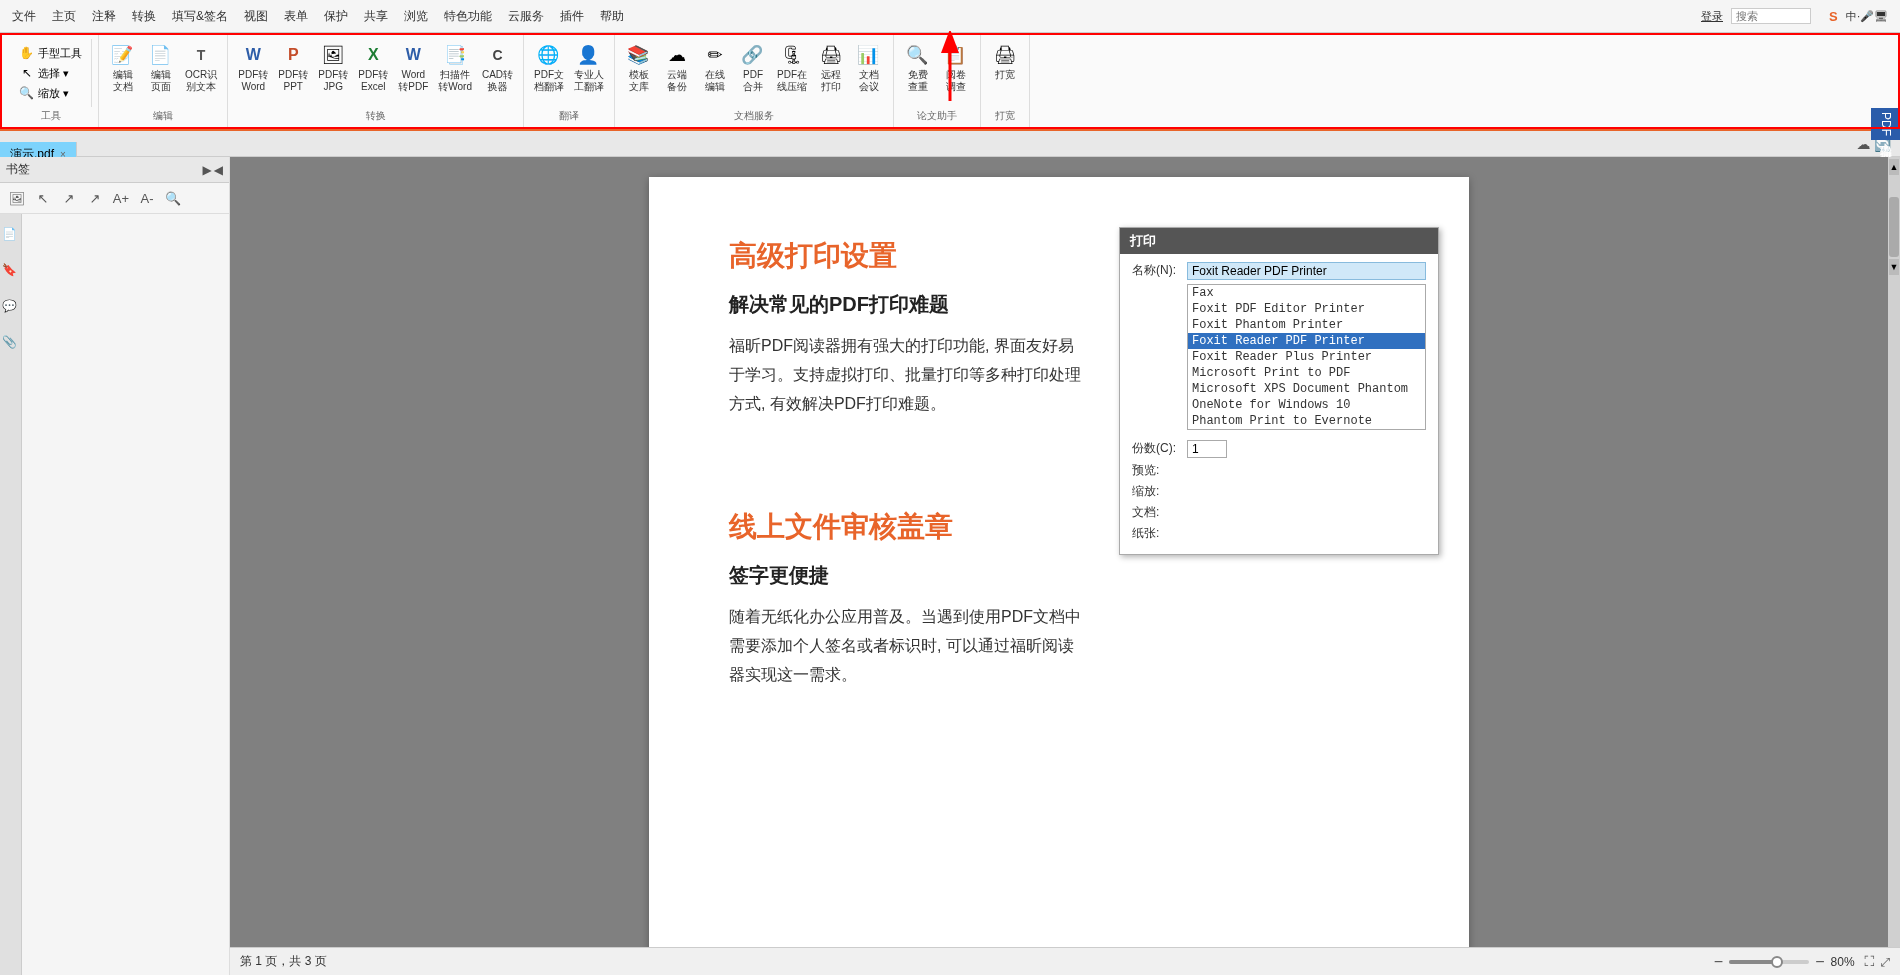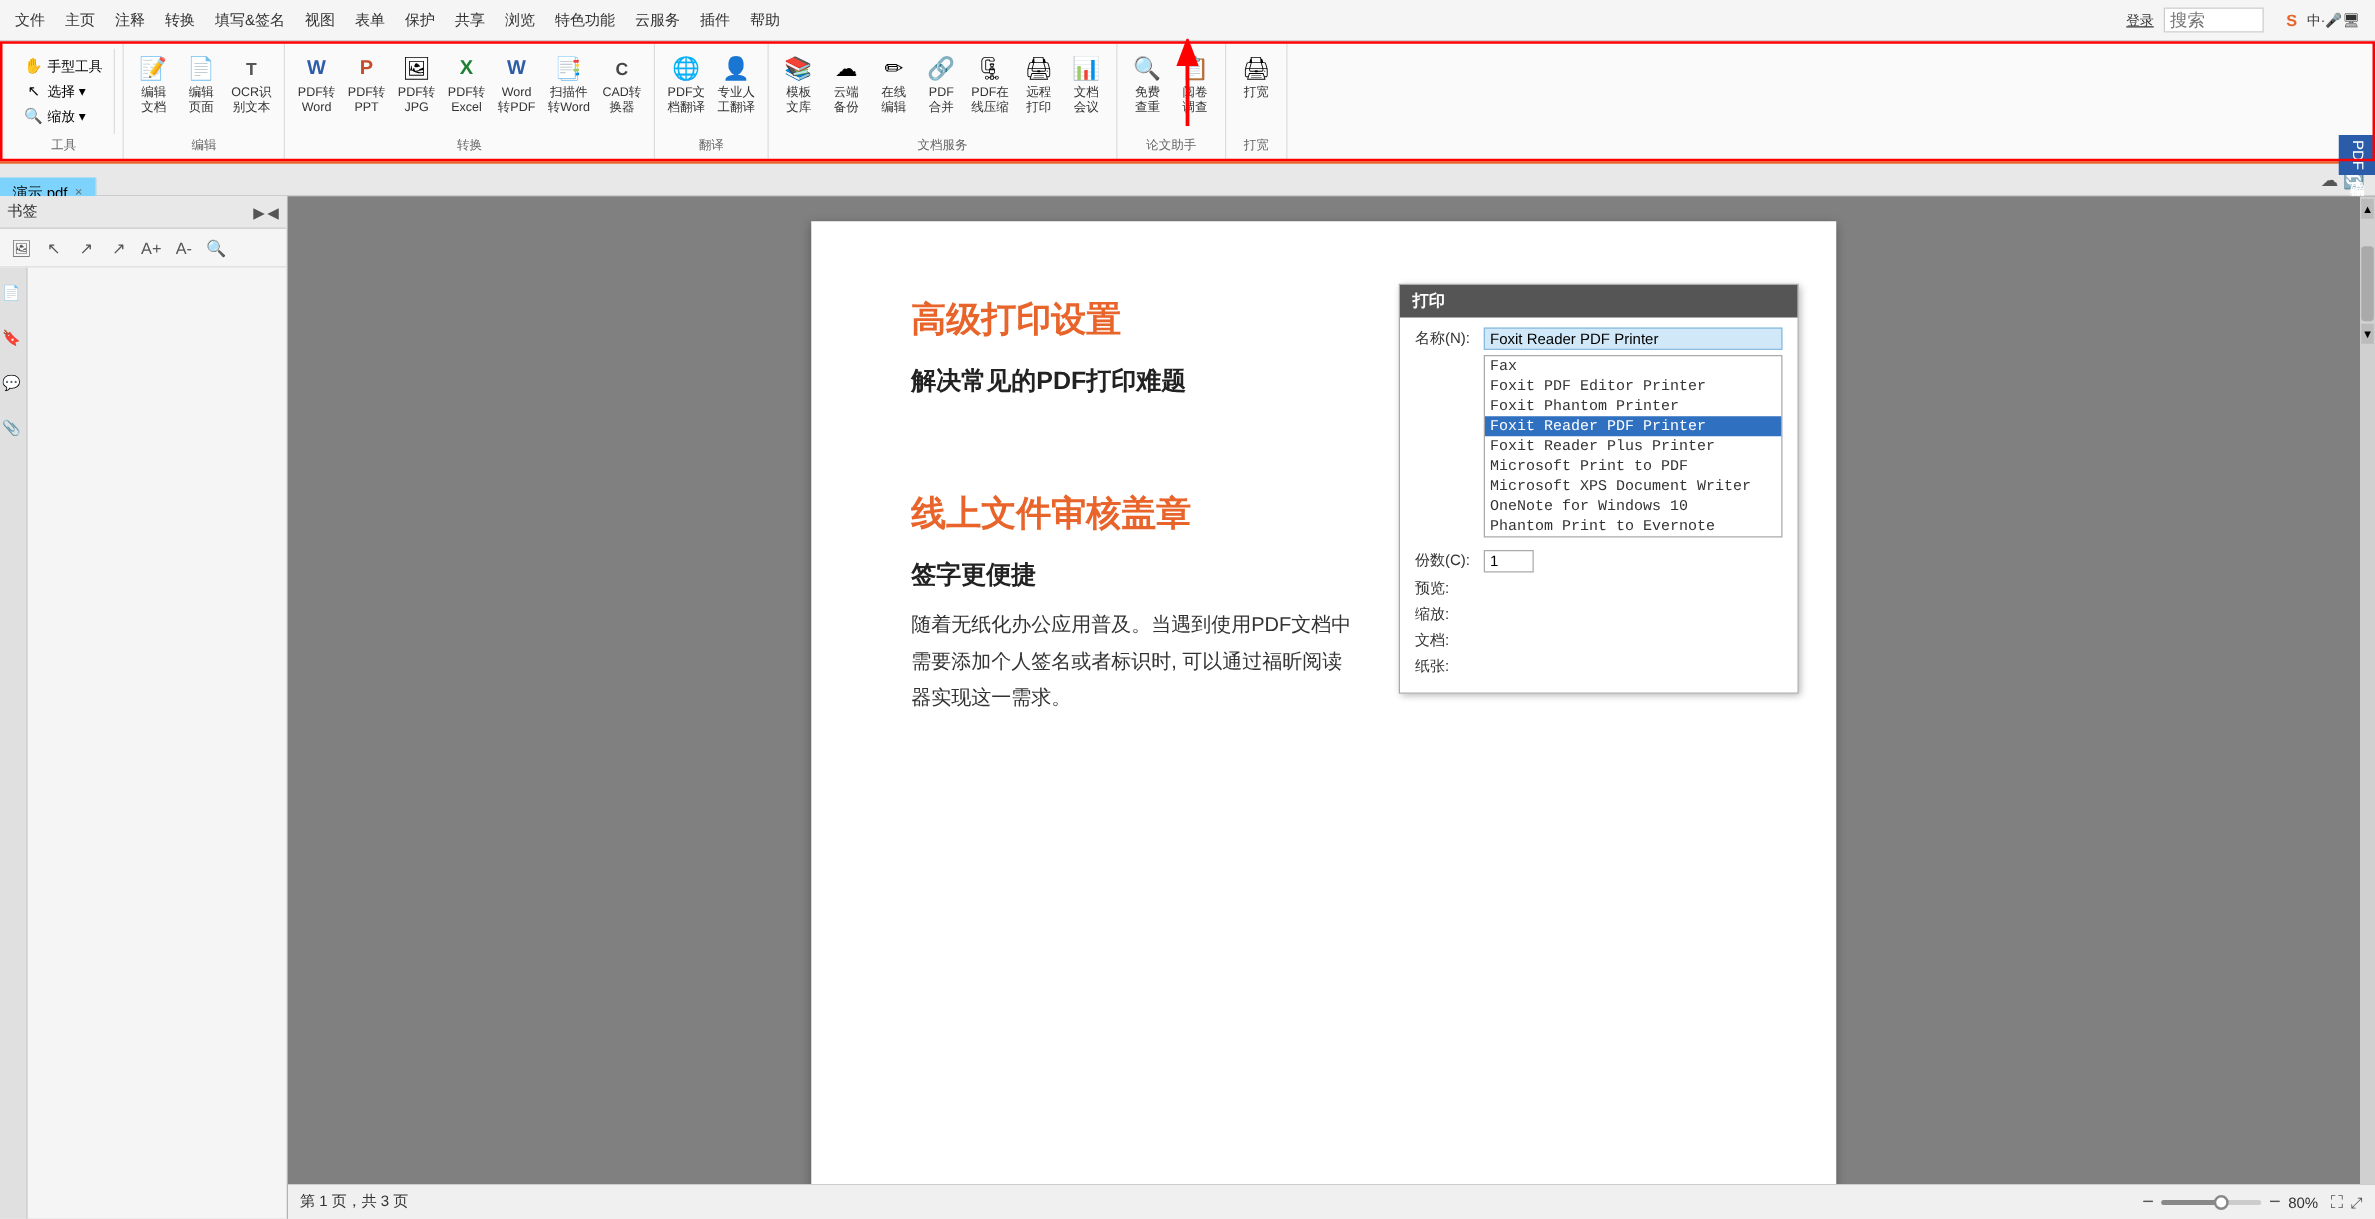--- a/index.html
+++ b/index.html
@@ -389,21 +389,21 @@
   <div class="menu-item">保护</div>
   <div class="menu-item">共享</div>
   <div class="menu-item">浏览</div>
   <div class="menu-item">特色功能</div>
   <div class="menu-item">云服务</div>
   <div class="menu-item">插件</div>
   <div class="menu-item">帮助</div>
 
   <div style="margin-left:auto; display:flex; align-items:center; gap:8px; padding-right:8px;">
     <span style="font-size:11px; color:#333; cursor:pointer;text-decoration:underline;">登录</span>
-    <input type="text" style="font-size: 14px; width: 80px; padding: 1px 4px; border: 1px solid rgb(204, 204, 204);" placeholder="搜索">
+    <input type="text" style="font-size: 11px; width: 80px; padding: 1px 4px; border: 1px solid rgb(204, 204, 204);" placeholder="搜索">
 
     <span style="color:#e8642a; font-weight:bold; font-size:13px; margin-left:10px;">S</span>
     <span style="font-size:11px; color:#333;">中·🎤🖥</span>
   </div>
 </div>
 
 <div class="ribbon" style="position:relative;">
   <div class="ribbon-outline"></div>
   <div class="ribbon-content">
 
@@ -607,39 +607,40 @@
       </div>
     </div>
   </div>
 
   <div class="pdf-area">
     <div class="pdf-page">
 
       <div>
         <div class="pdf-section-title">高级打印设置</div>
         <div class="pdf-section-subtitle">解决常见的PDF打印难题</div>
+        <div class="pdf-section-body">福昕PDF阅读器拥有强大的打印功能, 界面友好易<br>于学习。支持虚拟打印、批量打印等多种打印处理<br>方式, 有效解决PDF打印难题。</div>
       </div>
 
       <div class="print-dialog">
         <div class="print-dialog-title">打印</div>
         <div class="print-dialog-body">
           <div class="print-row">
             <span class="print-label">名称(N):</span>
             <input type="text" class="print-value-input" style="width: 200px;" value="Foxit Reader PDF Printer">
           </div>
           <div class="print-row">
             <span class="print-label"></span>
             <div class="print-select-list" style="width:200px;">
               <div class="print-select-item">Fax</div>
               <div class="print-select-item">Foxit PDF Editor Printer</div>
               <div class="print-select-item">Foxit Phantom Printer</div>
               <div class="print-select-item selected">Foxit Reader PDF Printer</div>
               <div class="print-select-item">Foxit Reader Plus Printer</div>
               <div class="print-select-item">Microsoft Print to PDF</div>
-              <div class="print-select-item">Microsoft XPS Document Writer</div>
+              <div class="print-select-item">Microsoft XPS Document Phantom</div>
               <div class="print-select-item">OneNote for Windows 10</div>
               <div class="print-select-item">Phantom Print to Evernote</div>
             </div>
           </div>
           <div style="height:6px;"></div>
           <div class="print-row">
             <span class="print-label">份数(C):</span>
             <input type="text" style="width: 40px; border: 1px solid rgb(170, 170, 170); font-size: 12px; padding: 1px 4px;" value="1">
           </div>
           <div class="print-row">

